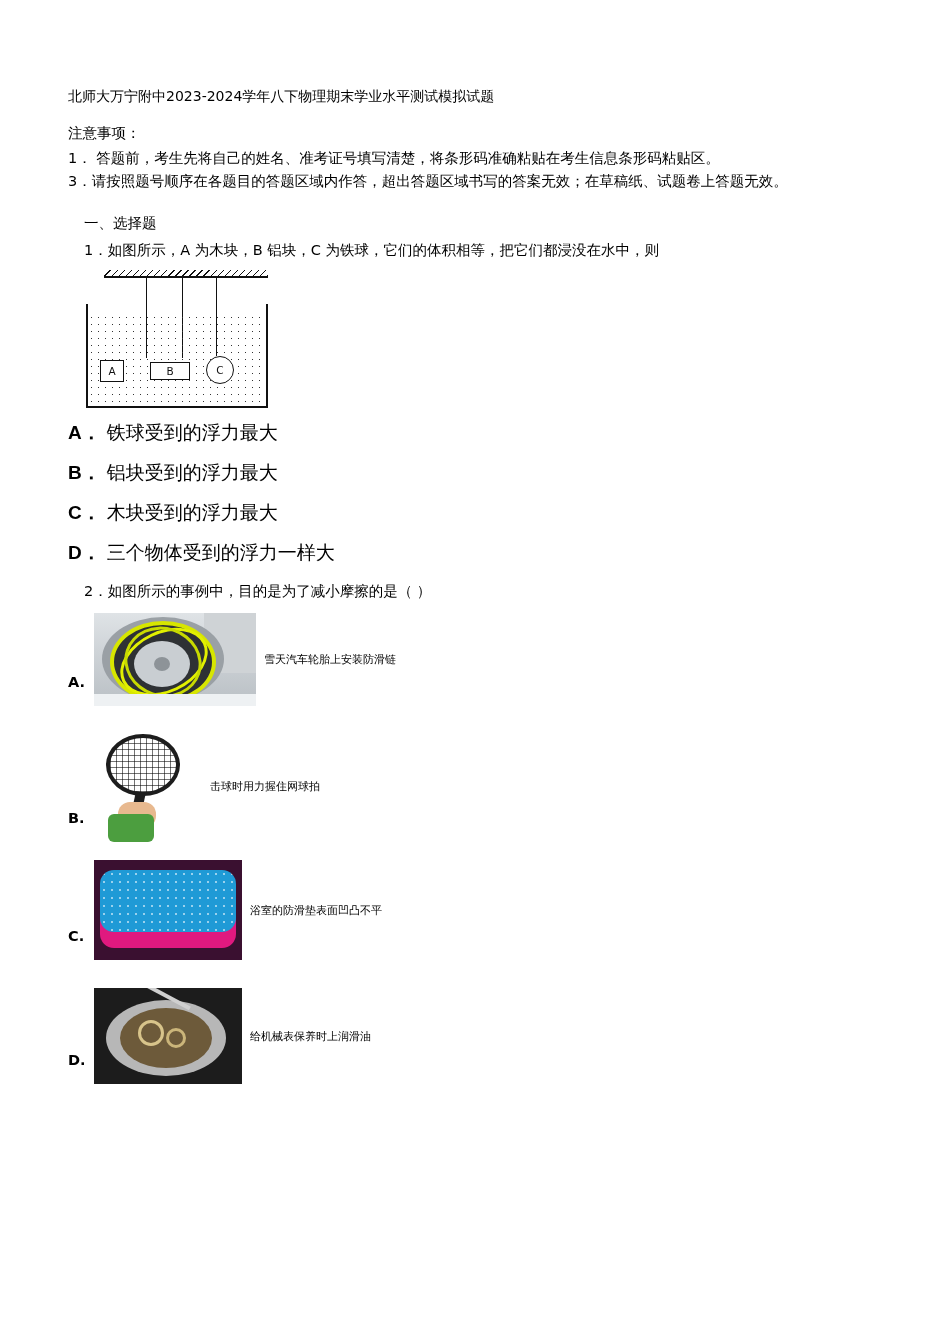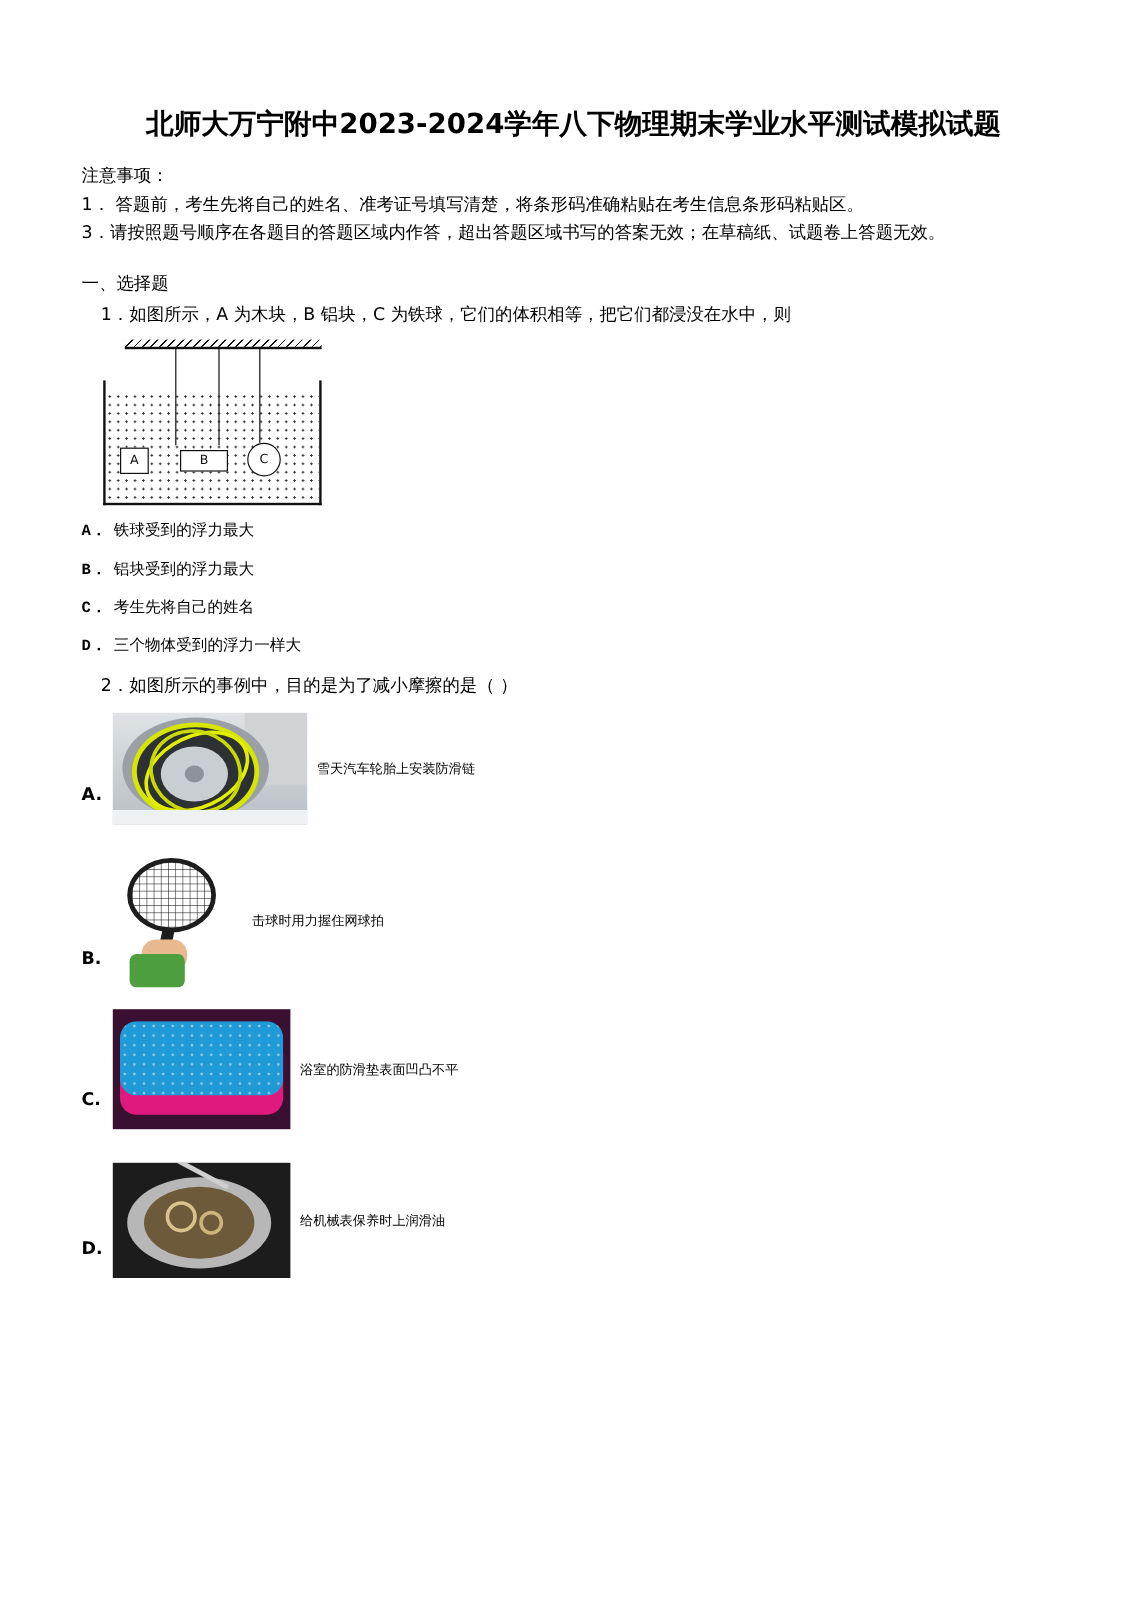--- a/index.html
+++ b/index.html
@@ -23,44 +23,43 @@
     padding: 0;
   }
   .content {
     position: absolute;
     left: 68px;
     top: 88px;
     width: 820px;
   }
   .doc-title {
     font-family: "DejaVu Sans", sans-serif;
-    font-weight: bold;
-    font-size: 23px;
-    text-align: center;
+    font-weight: normal;
+    font-size: 14px;
     letter-spacing: 0px;
     margin: 0 0 18px 0;
     white-space: nowrap;
   }
   .notice-heading {
     font-family: "DejaVu Sans", sans-serif;
     font-size: 14.5px;
     margin: 0 0 4px 0;
     font-weight: normal;
   }
   .notice-line {
     font-family: "DejaVu Sans", sans-serif;
     font-size: 14.5px;
     line-height: 1.62;
     margin: 0;
     white-space: nowrap;
   }
   .section-heading {
     font-family: Liberation Serif, serif;
     font-size: 14.5px;
-    margin: 20px 0 6px 0;
+    margin: 20px 0 6px 16px;
   }
   .question-text {
     font-family: "DejaVu Sans", sans-serif;
     font-size: 14.5px;
     line-height: 1.6;
     margin: 0 0 6px 16px;
   }
   .figure-wrap {
     margin: 8px 0 10px 18px;
   }
@@ -113,22 +112,22 @@
     justify-content: center;
     color: #111;
   }
   .blk-a { left: 12px; top: 56px; width: 22px; height: 20px; }
   .blk-b { left: 62px; top: 58px; width: 38px; height: 16px; }
   .blk-c {
     left: 118px; top: 52px; width: 26px; height: 26px;
     border-radius: 50%;
   }
   .choice {
-    font-family: Liberation Mono, monospace;
-    font-size: 13px;
+    font-family: Liberation Sans, sans-serif;
+    font-size: 19px;
     margin: 0 0 14px 0;
   }
   .choice .lbl { font-weight: bold; margin-right: 6px; }
   
   .pic-row {
     display: flex;
     align-items: center;
     margin: 10px 0 12px 0;
     min-height: 92px;
   }
@@ -235,21 +234,21 @@
       </div>
     </div>
 
     <p class="choice">
       <span class="lbl">A．</span><span>铁球受到的浮力最大</span>
     </p>
     <p class="choice">
       <span class="lbl">B．</span><span>铝块受到的浮力最大</span>
     </p>
     <p class="choice">
-      <span class="lbl">C．</span><span>考生先将自己的姓名</span>
+      <span class="lbl">C．</span><span>木块受到的浮力最大</span>
     </p>
     <p class="choice">
       <span class="lbl">D．</span><span>三个物体受到的浮力一样大</span>
     </p>
 
     <p class="question-text">2．如图所示的事例中，目的是为了减小摩擦的是（       ）</p>
 
     <div class="pic-row">
       <div class="pic-label">A.</div>
       <div class="pic-box pic-a">

